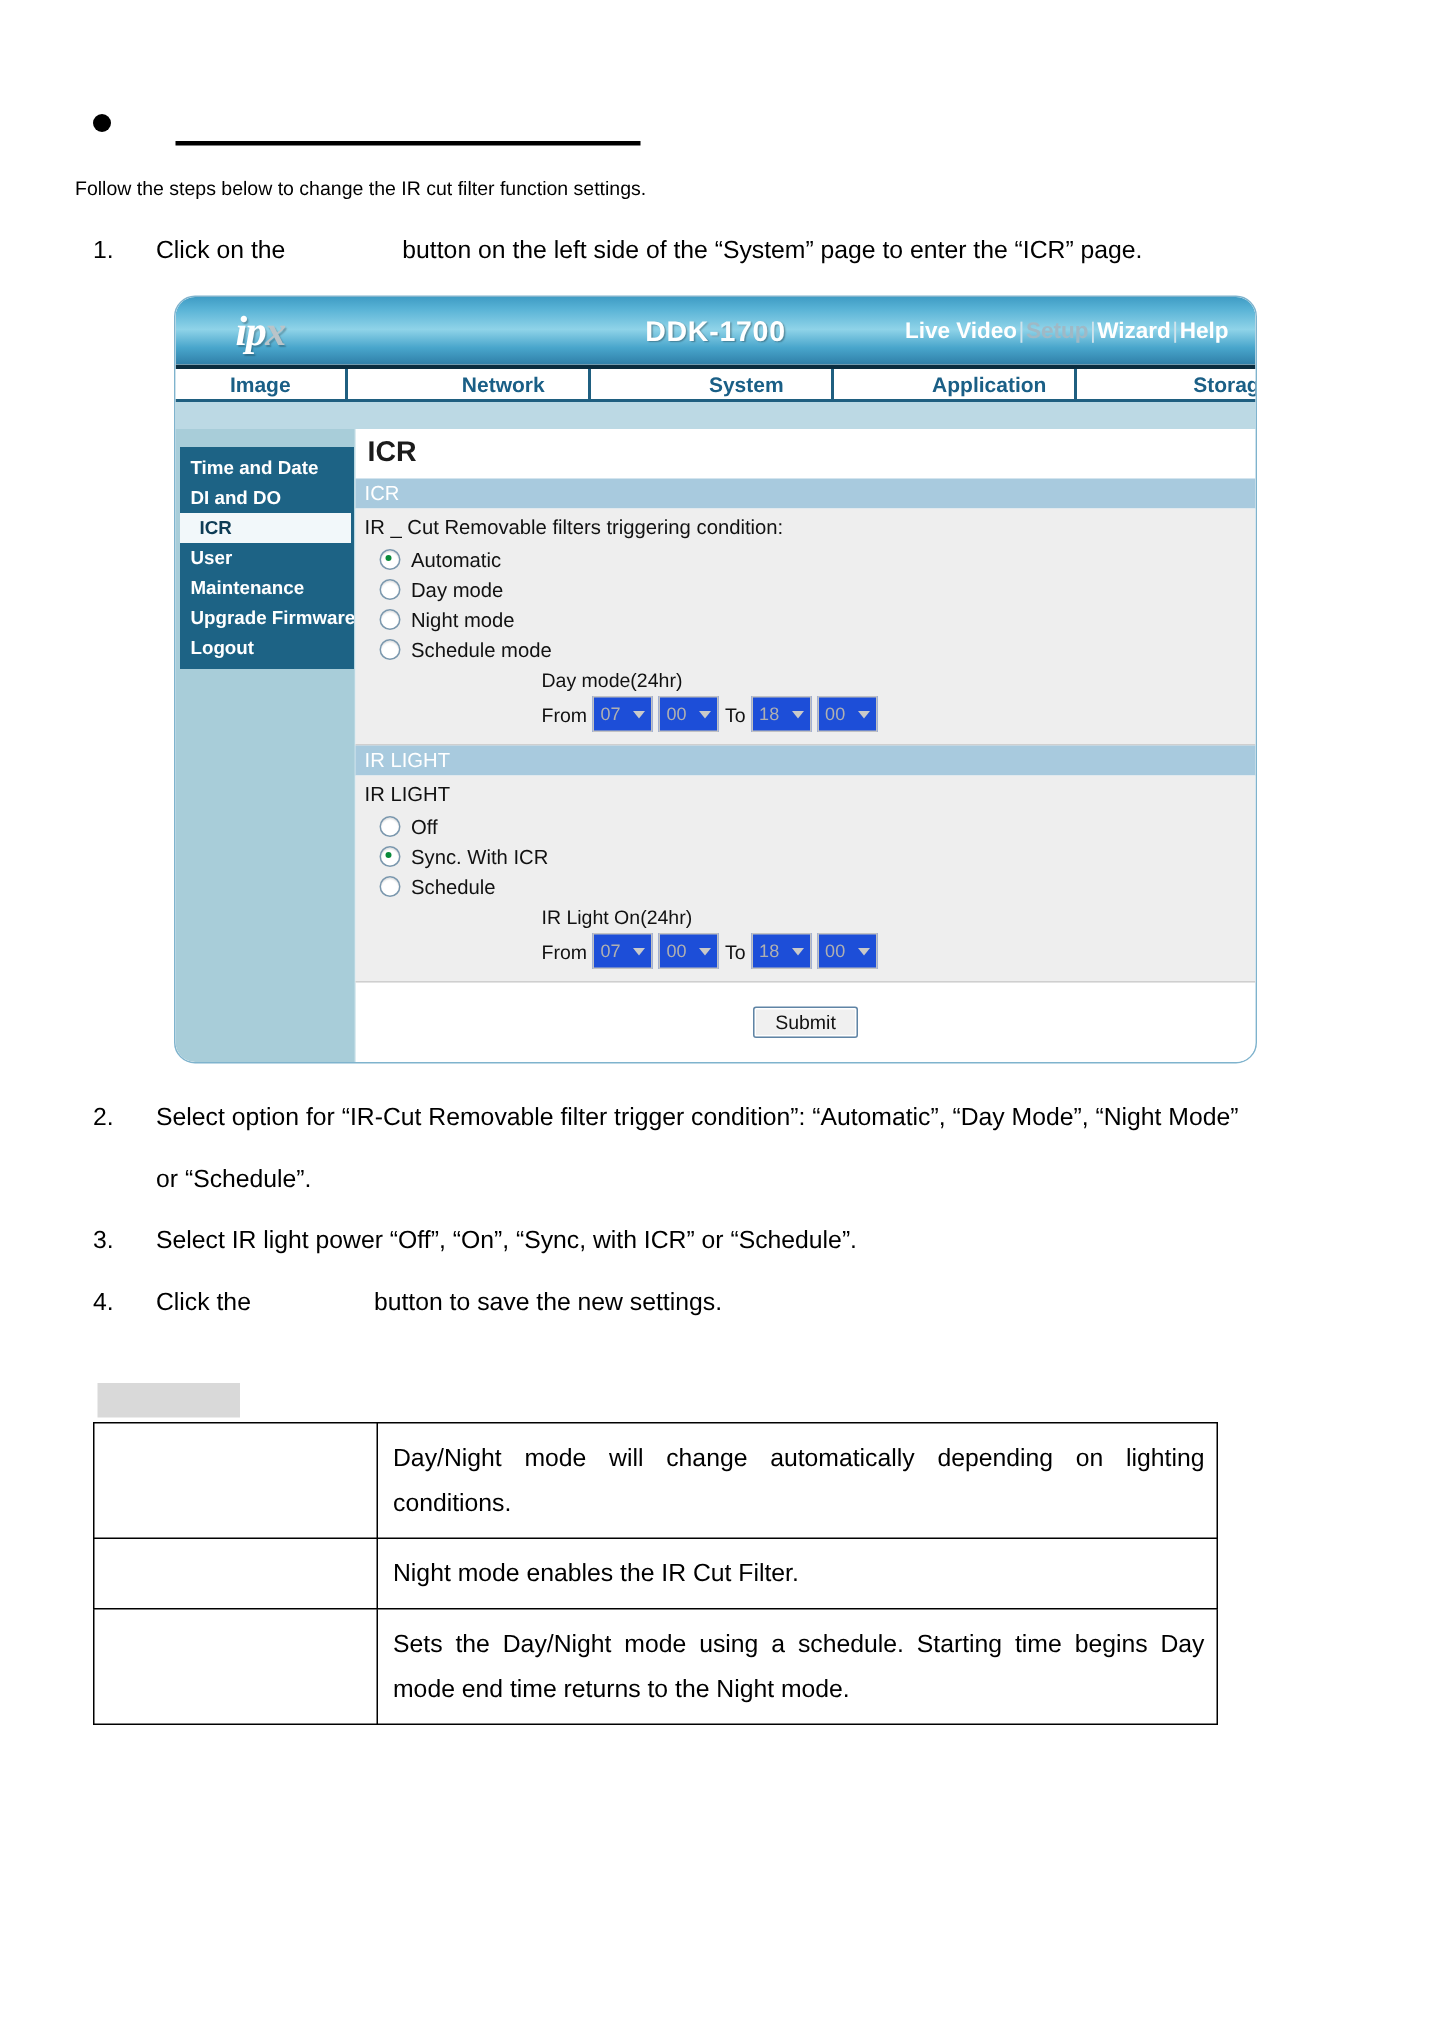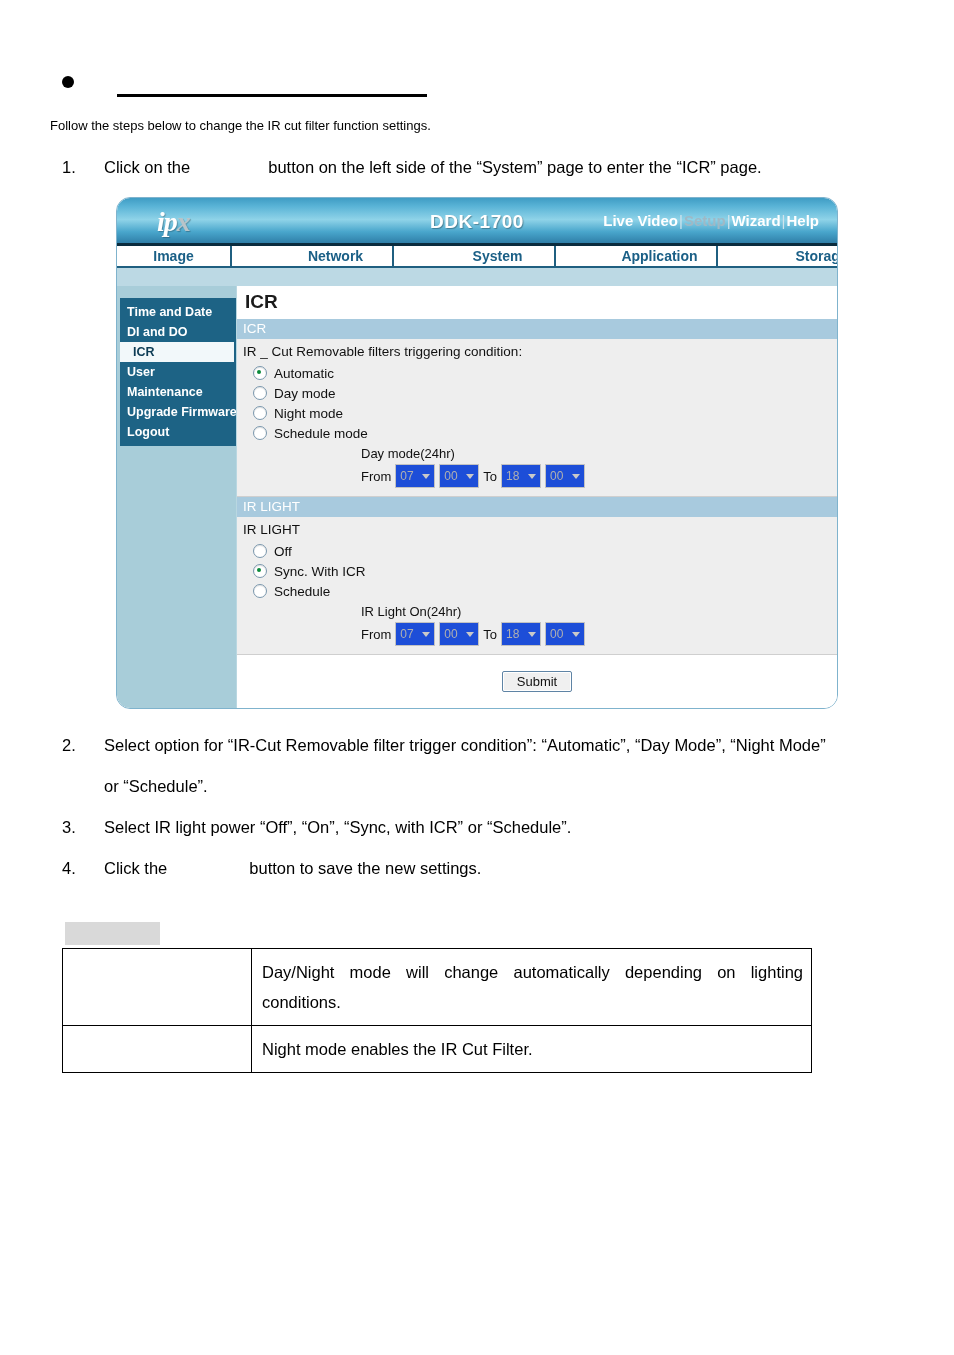--- a/index.html
+++ b/index.html
@@ -545,14 +545,18 @@
 <table class="desc-table">
   <tbody>
       <tr>
     <td class="c1"></td>
     <td class="c2">Day/Night mode will change automatically depending on lighting conditions.</td>
   </tr>
   <tr>
     <td class="c1"></td>
     <td class="c2">Night mode enables the IR Cut Filter.</td>
   </tr>
+  <tr>
+    <td class="c1"></td>
+    <td class="c2">Sets the Day/Night mode using a schedule. Starting time begins Day mode end time returns to the Night mode.</td>
+  </tr>
 </tbody>
   </table>
 
 </body></html>

